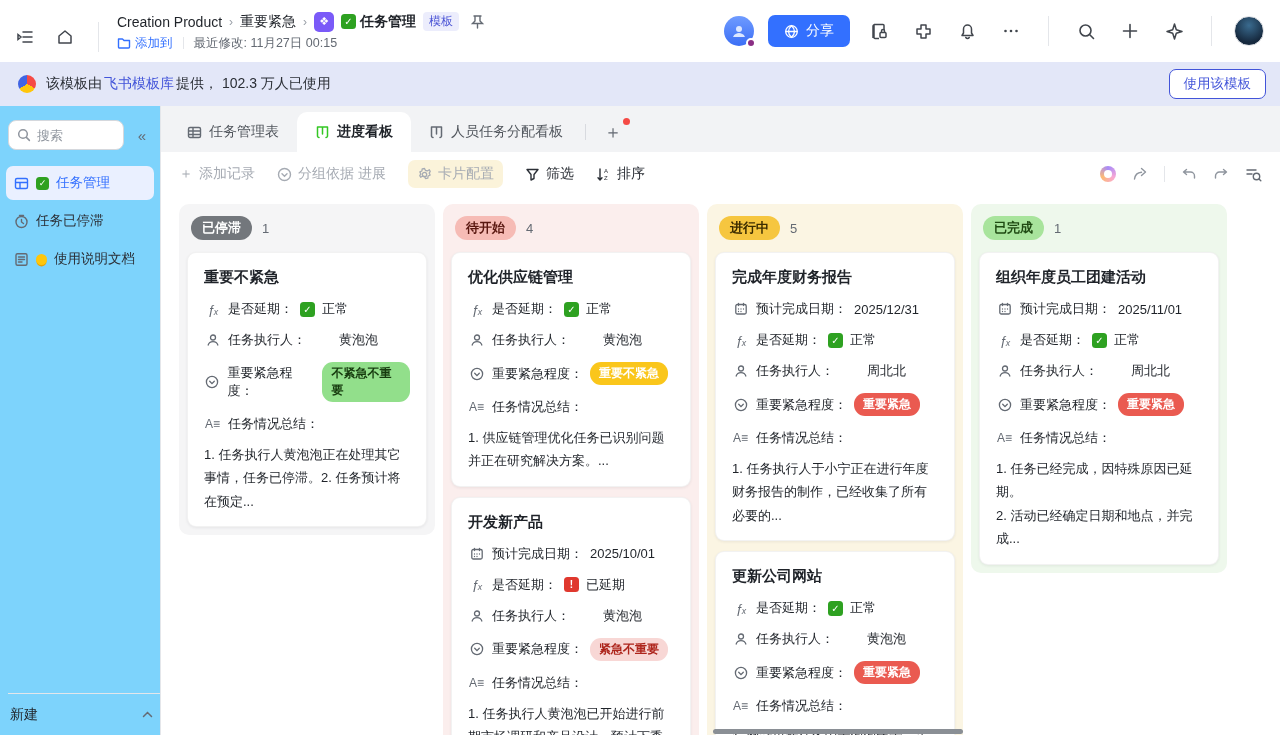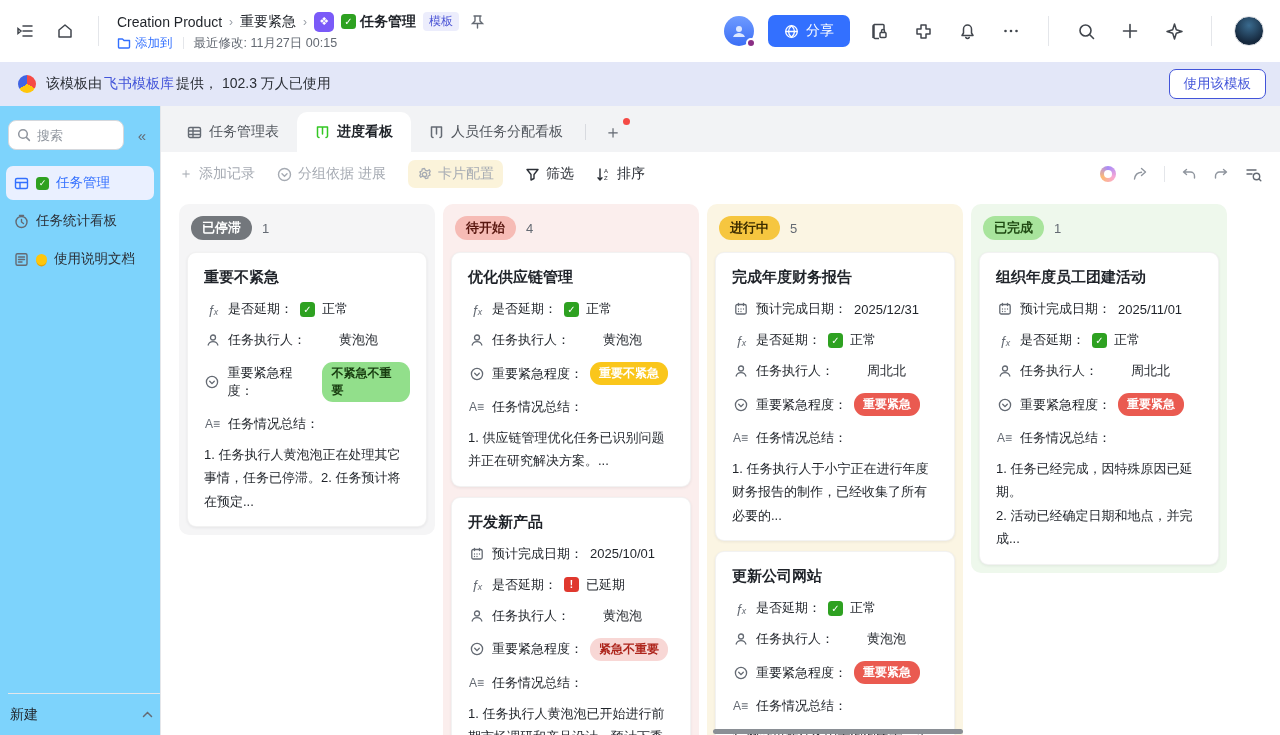--- a/index.html
+++ b/index.html
@@ -4,21 +4,21 @@
 <style>
   * { margin:0; padding:0; box-sizing:border-box; }
   html,body { width:1280px; height:735px; overflow:hidden; background:#fff;
     font-family:"Liberation Sans","DejaVu Sans",sans-serif; color:#1f2329; }
   svg { display:block; }
   .ic { flex:0 0 auto; display:inline-flex; align-items:center; justify-content:center; }
 
   
   .header { position:absolute; top:0; left:0; width:1280px; height:62px; background:#fff;
     display:flex; align-items:center; padding:0 16px 0 10px; }
-  .hd-left { display:flex; align-items:center; gap:10px; }
+  .hd-left { display:flex; align-items:flex-end; gap:10px; }
   .icbtn { width:30px; height:30px; border-radius:6px; display:flex; align-items:center; justify-content:center; cursor:pointer; color:#41464d; }
   .vdiv { width:1px; height:30px; background:#e4e6ea; margin:0 8px; }
   .crumbs-wrap { display:flex; flex-direction:column; gap:2px; }
   .crumbs { display:flex; align-items:center; gap:7px; font-size:14px; color:#1f2329; }
   .crumb-sep { color:#9ba0a8; font-size:12px; }
   .appicon { width:20px; height:20px; border-radius:5px; background:var(--appicon); color:#fff; font-size:11px;
     display:flex; align-items:center; justify-content:center; }
   .doc-title { font-weight:bold; display:flex; align-items:center; gap:4px; }
   .badge-tpl { background:#ecedfc; color:#4e57d6; font-size:12px; padding:1px 6px; border-radius:4px; }
   .sub-row { display:flex; align-items:center; gap:10px; font-size:12.5px; color:#646a73; }
@@ -254,21 +254,21 @@
       <span class="chk" style="width:13px;height:13px;font-size:9px">✓</span>
       <span>任务管理</span>
     </div>
     <div class="side-item">
       <span class="sicol ic">
         <svg width="15" height="15" viewBox="0 0 15 15" fill="none" stroke="currentColor" stroke-width="1.4" stroke-linecap="round">
             <circle cx="7.5" cy="8" r="5.5"></circle>
             <path d="M7.5 5.5V8l2 1.5M5.5 1.5h4"></path>
           </svg>
       </span>
-      <span>任务统计看板</span>
+      <span>任务已停滞</span>
     </div>
     <div class="side-item">
       <span class="sicol ic">
         <svg width="15" height="15" viewBox="0 0 15 15" fill="none" stroke="currentColor" stroke-width="1.4" stroke-linecap="round">
             <rect x="2" y="1.8" width="11" height="11.4" rx="1.5"></rect>
             <path d="M4.5 5h6M4.5 7.5h6M4.5 10h3.5"></path>
           </svg>
       </span>
       <span style="width:11px;height:11px;border-radius:50%;background:#ffc60a;box-shadow:0 2px 0 -0.5px #e8a202"></span>
       <span>使用说明文档</span>

